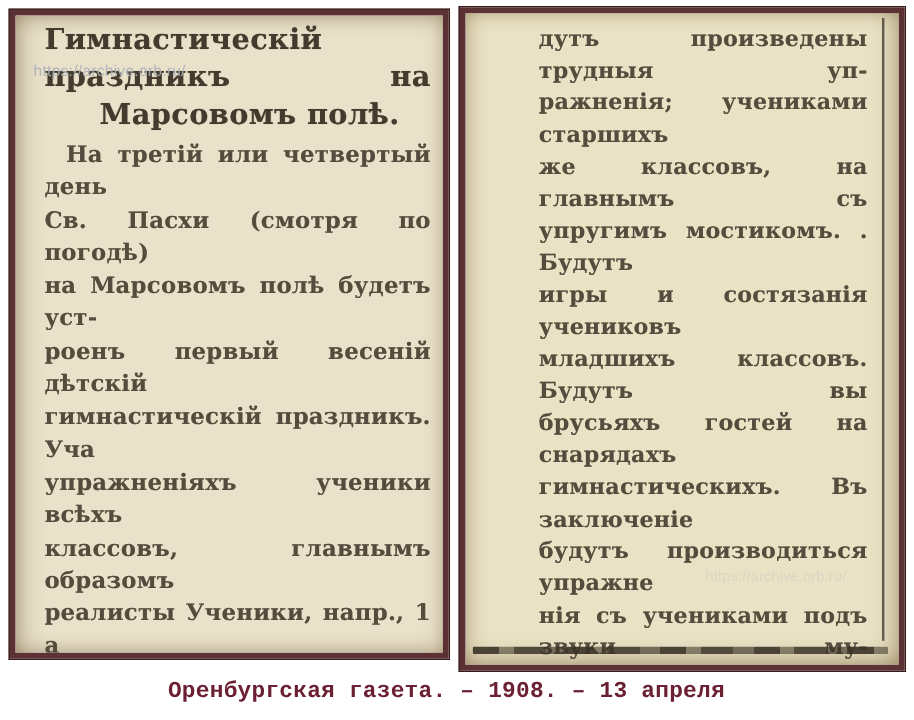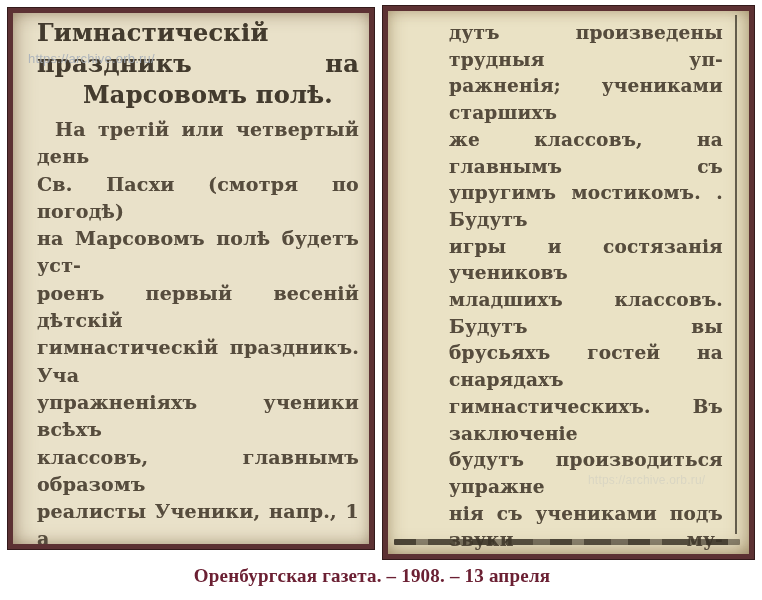--- a/index.html
+++ b/index.html
@@ -88,21 +88,21 @@
       rgba(58,51,39,.9) 0 22px,
       rgba(58,51,39,.55) 22px 34px,
       rgba(58,51,39,.85) 34px 61px,
       rgba(58,51,39,.65) 61px 78px);
     filter:blur(.4px);
     border-radius:1px;
   }
   .caption{
     position:absolute; top:565px; left:0; width:744px;
     text-align:center;
-    font-family:Liberation Serif, serif;
+    font-family:Liberation Mono, monospace;
     font-weight:bold;font-size:19px;
     color:var(--caption);
     letter-spacing:.2px;
   }
 </style>
 </head>
 <body>
 
 <div class="stage">
 

